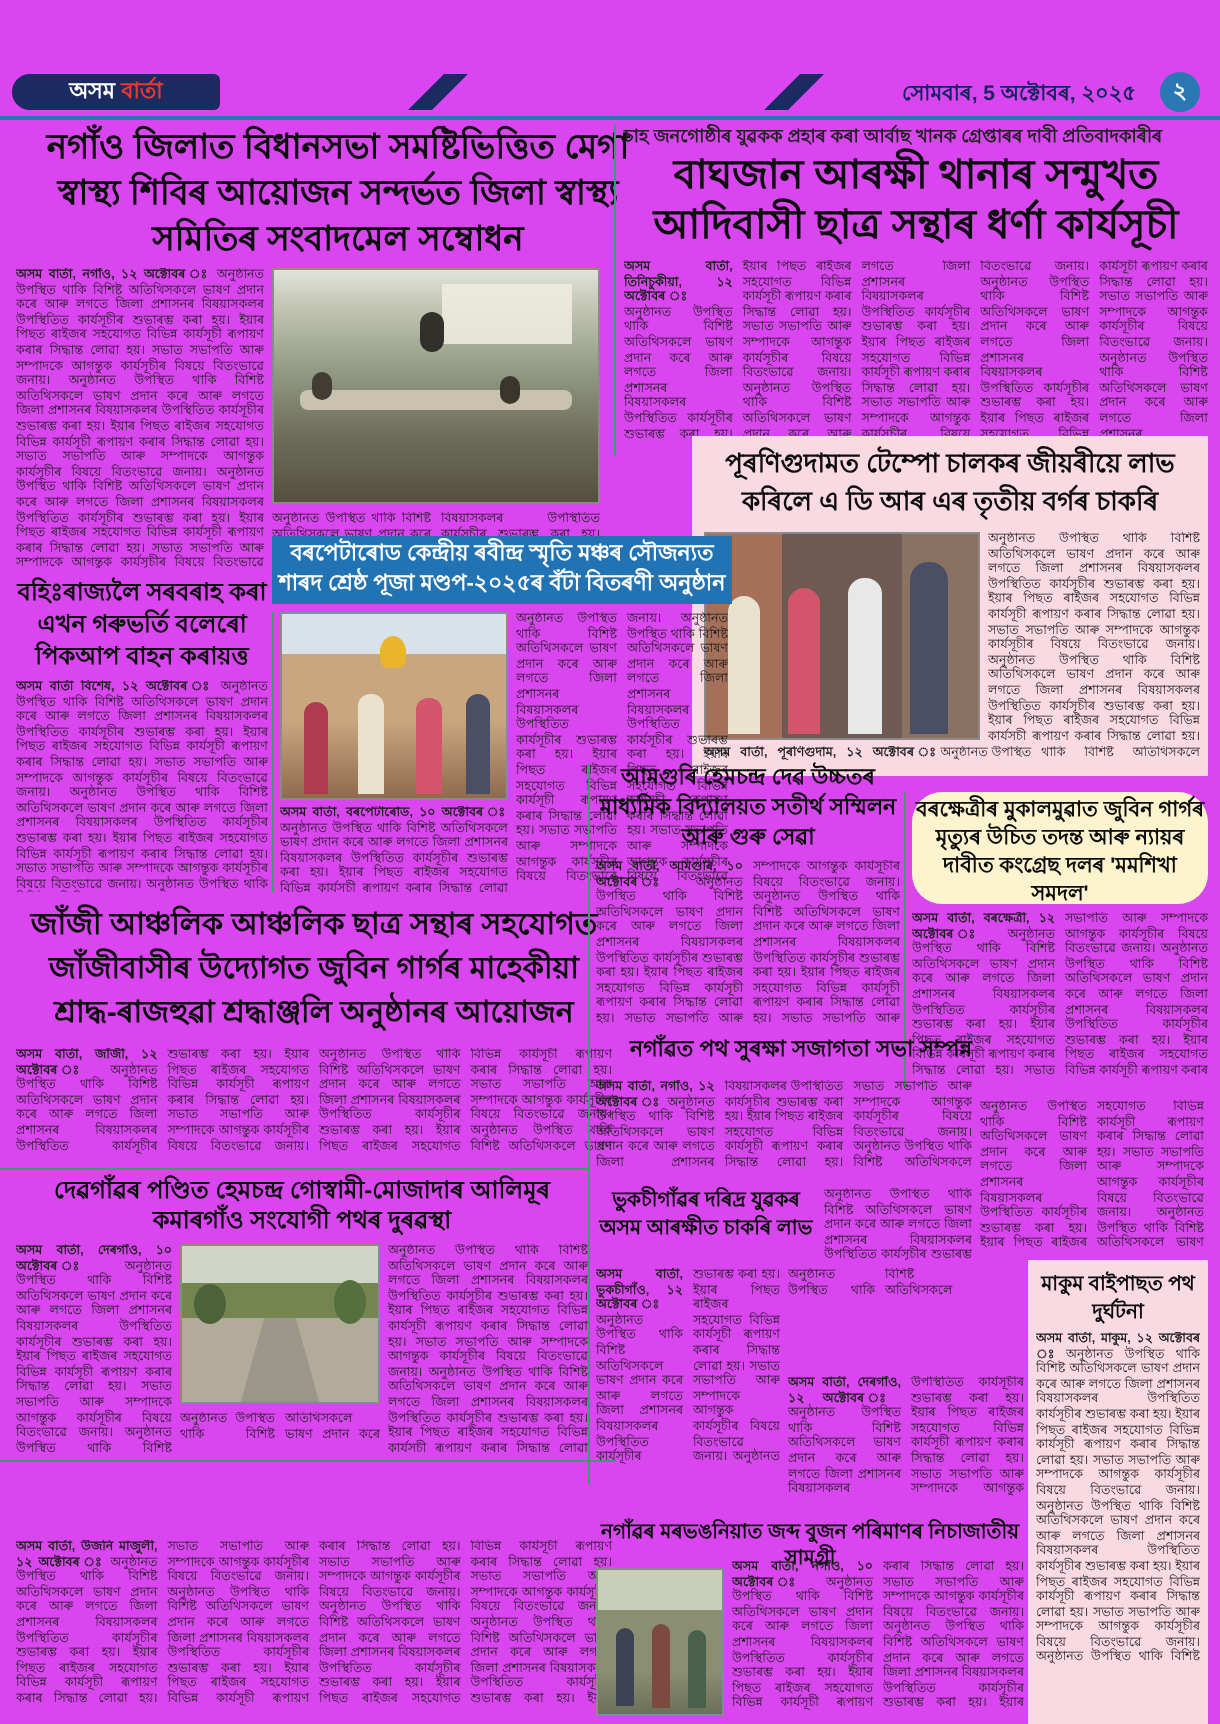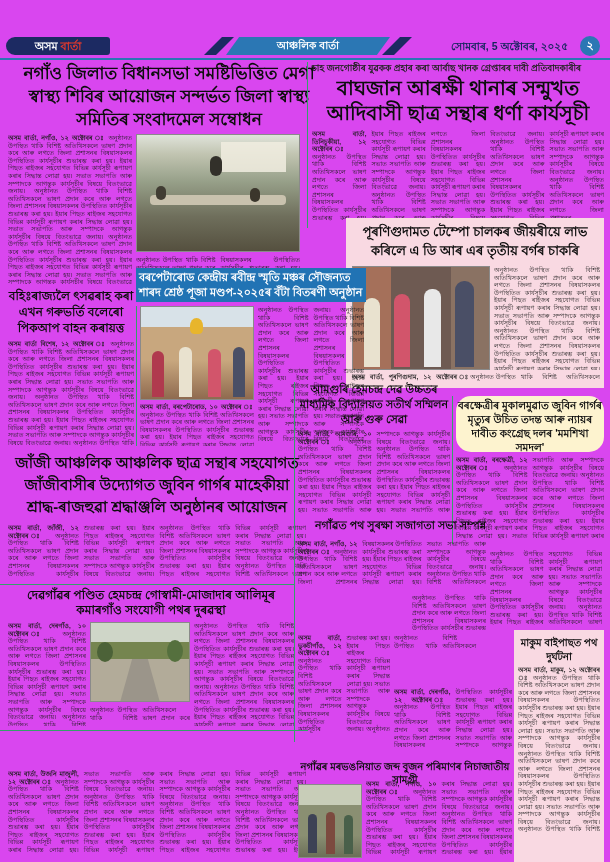--- a/index.html
+++ b/index.html
@@ -31,36 +31,35 @@
   .bodytxt b{font-size:6.3px;}
   .cols2{column-count:2;column-gap:5px;}
   .cols3{column-count:3;column-gap:5px;}
   .cols4{column-count:4;column-gap:5px;}
   .cols5{column-count:5;column-gap:5px;}
   .abs{position:absolute;}
   .photo{position:absolute;border:1px solid #8a8a8a;box-sizing:border-box;overflow:hidden;}
   .blob{position:absolute;}
   .vline{position:absolute;width:1px;background:#35a06a;}
   .hline{position:absolute;height:1px;background:#35a06a;}
-  .banner{background:#2173b4;color:#fff;font-weight:bold;
+  .banner{background:#2173b4;color:#fff;font-weight:bold;text-align:center;
           display:flex;align-items:center;justify-content:center;}
   .pinkblk{background:#f9d9e2;}
   .yellowblk{background:#fdf3cf;border-radius:15px;}
 </style>
 </head>
 <body>
 
 <div class="page">
 
   <div class="mast">
     <div class="logo">
       <span class="w">অসম</span>&nbsp;<span class="r">বাৰ্তা</span>
     </div>
     <div class="sect-wing-l"></div>
-    <div class="sect">আঞ্চলিক বাৰ্তা</div>
     <div class="sect-wing-r"></div>
     <div class="dateline">সোমবাৰ, 5 অক্টোবৰ, ২০২৫</div>
     <div class="pagenum">২</div>
   </div>
   <div class="mastline"></div>
 
   <div class="abs" style="left:20px;top:62px;width:298px;">
     <h1 class="hl" style="font-size:17px;line-height:23px;">নগাঁও জিলাত বিধানসভা সমষ্টিভিত্তিত মেগা স্বাস্থ্য শিবিৰ আয়োজন সন্দৰ্ভত জিলা স্বাস্থ্য সমিতিৰ সংবাদমেল সম্বোধন</h1>
   </div>
   <div class="photo" style="left:136px;top:134px;width:164px;height:118px;
@@ -81,21 +80,21 @@
 
   <div class="abs" style="left:312px;top:62px;width:292px;">
     <p class="kick" style="font-size:9px;line-height:12px;">চাহ জনগোষ্ঠীৰ যুৱকক প্ৰহাৰ কৰা আৰ্বাছ খানক গ্ৰেপ্তাৰৰ দাবী প্ৰতিবাদকাৰীৰ</p>
     <h1 class="hl" style="font-size:20px;line-height:25px;margin-top:2px;">বাঘজান আৰক্ষী থানাৰ সন্মুখত আদিবাসী ছাত্ৰ সন্থাৰ ধৰ্ণা কাৰ্যসূচী</h1>
   </div>
   <div class="abs bodytxt cols5" style="left:312px;top:130px;width:292px;height:96px;">
     <b>অসম বাৰ্তা, তিনিচুকীয়া, ১২ অক্টোবৰ ঃ</b> <span>অনুষ্ঠানত উপস্থিত থাকি বিশিষ্ট অতিথিসকলে ভাষণ প্ৰদান কৰে আৰু লগতে জিলা প্ৰশাসনৰ বিষয়াসকলৰ উপস্থিতিত কাৰ্যসূচীৰ শুভাৰম্ভ কৰা হয়। ইয়াৰ পিছত ৰাইজৰ সহযোগত বিভিন্ন কাৰ্যসূচী ৰূপায়ণ কৰাৰ সিদ্ধান্ত লোৱা হয়। সভাত সভাপতি আৰু সম্পাদকে আগন্তুক কাৰ্যসূচীৰ বিষয়ে বিতংভাৱে জনায়। অনুষ্ঠানত উপস্থিত থাকি বিশিষ্ট অতিথিসকলে ভাষণ প্ৰদান কৰে আৰু লগতে জিলা প্ৰশাসনৰ বিষয়াসকলৰ উপস্থিতিত কাৰ্যসূচীৰ শুভাৰম্ভ কৰা হয়। ইয়াৰ পিছত ৰাইজৰ সহযোগত বিভিন্ন কাৰ্যসূচী ৰূপায়ণ কৰাৰ সিদ্ধান্ত লোৱা হয়। সভাত সভাপতি আৰু সম্পাদকে আগন্তুক কাৰ্যসূচীৰ বিষয়ে বিতংভাৱে জনায়। অনুষ্ঠানত উপস্থিত থাকি বিশিষ্ট অতিথিসকলে ভাষণ প্ৰদান কৰে আৰু লগতে জিলা প্ৰশাসনৰ বিষয়াসকলৰ উপস্থিতিত কাৰ্যসূচীৰ শুভাৰম্ভ কৰা হয়। ইয়াৰ পিছত ৰাইজৰ সহযোগত বিভিন্ন কাৰ্যসূচী ৰূপায়ণ কৰাৰ সিদ্ধান্ত লোৱা হয়। সভাত সভাপতি আৰু সম্পাদকে আগন্তুক কাৰ্যসূচীৰ বিষয়ে বিতংভাৱে জনায়। অনুষ্ঠানত উপস্থিত থাকি বিশিষ্ট অতিথিসকলে ভাষণ প্ৰদান কৰে আৰু লগতে জিলা প্ৰশাসনৰ বিষয়াসকলৰ উপস্থিতিত কাৰ্যসূচীৰ শুভাৰম্ভ কৰা হয়। ইয়াৰ পিছত ৰাইজৰ সহযোগত বিভিন্ন কাৰ্যসূচী ৰূপায়ণ কৰাৰ সিদ্ধান্ত লোৱা হয়। সভাত সভাপতি আৰু সম্পাদকে আগন্তুক কাৰ্যসূচীৰ বিষয়ে বিতংভাৱে জনায়। অনুষ্ঠানত উপস্থিত থাকি বিশিষ্ট অতিথিসকলে ভাষণ প্ৰদান কৰে আৰু লগতে জিলা প্ৰশাসনৰ বিষয়াসকলৰ উপস্থিতিত কাৰ্যসূচীৰ শুভাৰম্ভ কৰা হয়। ইয়াৰ পিছত ৰাইজৰ সহযোগত বিভিন্ন কাৰ্যসূচী ৰূপায়ণ কৰাৰ সিদ্ধান্ত লোৱা হয়। সভাত সভাপতি আৰু সম্পাদকে আগন্তুক কাৰ্যসূচীৰ বিষয়ে বিতংভাৱে জনায়। অনুষ্ঠানত উপস্থিত থাকি বিশিষ্ট অতিথিসকলে ভাষণ প্ৰদান কৰে আৰু লগতে জিলা প্ৰশাসনৰ বিষয়াসকলৰ উপস্থিতিত কাৰ্যসূচীৰ শুভাৰম্ভ কৰা হয়। ইয়াৰ পিছত ৰাইজৰ সহযোগত বিভিন্ন কাৰ্যসূচী ৰূপায়ণ কৰাৰ সিদ্ধান্ত লোৱা হয়। সভাত সভাপতি আৰু সম্পাদকে আগন্তুক কাৰ্যসূচীৰ বিষয়ে বিতংভাৱে জনায়। অনুষ্ঠানত উপস্থিত থাকি বিশিষ্ট অতিথিসকলে ভাষণ প্ৰদান কৰে আৰু লগতে জিলা প্ৰশাসনৰ বিষয়াসকলৰ উপস্থিতিত কাৰ্যসূচীৰ শুভাৰম্ভ কৰা হয়। ইয়াৰ পিছত ৰাইজৰ সহযোগত বিভিন্ন কাৰ্যসূচী ৰূপায়ণ কৰাৰ সিদ্ধান্ত লোৱা হয়। সভাত সভাপতি আৰু সম্পাদকে আগন্তুক কাৰ্যসূচীৰ বিষয়ে বিতংভাৱে জনায়।</span>
   </div>
 
   <div class="abs" style="left:8px;top:288px;width:126px;">
-    <h2 class="hl" style="font-size:12px;line-height:16px;">বহিঃৰাজ্যলৈ ৎসৱৰাহ কৰা এখন গৰুভৰ্তি বলেৰো পিকআপ বাহন কৰায়ত্ত</h2>
+    <h2 class="hl" style="font-size:12px;line-height:16px;">বহিঃৰাজ্যলৈ সৰবৰাহ কৰা এখন গৰুভৰ্তি বলেৰো পিকআপ বাহন কৰায়ত্ত</h2>
   </div>
   <div class="abs bodytxt" style="left:8px;top:340px;width:126px;height:106px;">
     <b>অসম বাৰ্তা বিশেষ, ১২ অক্টোবৰ ঃ</b> <span>অনুষ্ঠানত উপস্থিত থাকি বিশিষ্ট অতিথিসকলে ভাষণ প্ৰদান কৰে আৰু লগতে জিলা প্ৰশাসনৰ বিষয়াসকলৰ উপস্থিতিত কাৰ্যসূচীৰ শুভাৰম্ভ কৰা হয়। ইয়াৰ পিছত ৰাইজৰ সহযোগত বিভিন্ন কাৰ্যসূচী ৰূপায়ণ কৰাৰ সিদ্ধান্ত লোৱা হয়। সভাত সভাপতি আৰু সম্পাদকে আগন্তুক কাৰ্যসূচীৰ বিষয়ে বিতংভাৱে জনায়। অনুষ্ঠানত উপস্থিত থাকি বিশিষ্ট অতিথিসকলে ভাষণ প্ৰদান কৰে আৰু লগতে জিলা প্ৰশাসনৰ বিষয়াসকলৰ উপস্থিতিত কাৰ্যসূচীৰ শুভাৰম্ভ কৰা হয়। ইয়াৰ পিছত ৰাইজৰ সহযোগত বিভিন্ন কাৰ্যসূচী ৰূপায়ণ কৰাৰ সিদ্ধান্ত লোৱা হয়। সভাত সভাপতি আৰু সম্পাদকে আগন্তুক কাৰ্যসূচীৰ বিষয়ে বিতংভাৱে জনায়। অনুষ্ঠানত উপস্থিত থাকি বিশিষ্ট অতিথিসকলে ভাষণ প্ৰদান কৰে আৰু লগতে জিলা প্ৰশাসনৰ বিষয়াসকলৰ উপস্থিতিত কাৰ্যসূচীৰ শুভাৰম্ভ কৰা হয়। ইয়াৰ পিছত ৰাইজৰ সহযোগত বিভিন্ন কাৰ্যসূচী ৰূপায়ণ কৰাৰ সিদ্ধান্ত লোৱা হয়। সভাত সভাপতি আৰু সম্পাদকে আগন্তুক কাৰ্যসূচীৰ বিষয়ে বিতংভাৱে জনায়।</span>
   </div>
   <div class="vline" style="left:136px;top:306px;height:140px;"></div>
 
   <div class="abs pinkblk" style="left:346px;top:218px;width:258px;height:170px;">
     <h2 class="hl" style="font-size:13px;line-height:19px;margin:4px 4px 0 4px;">পূৰণিগুদামত টেম্পো চালকৰ জীয়ৰীয়ে লাভ কৰিলে এ ডি আৰ এৰ তৃতীয় বৰ্গৰ চাকৰি</h2>
   </div>
   <div class="photo" style="left:352px;top:266px;width:138px;height:104px;
@@ -155,20 +154,23 @@
     <span>অনুষ্ঠানত উপস্থিত থাকি বিশিষ্ট অতিথিসকলে ভাষণ প্ৰদান কৰে আৰু লগতে জিলা প্ৰশাসনৰ বিষয়াসকলৰ উপস্থিতিত কাৰ্যসূচীৰ শুভাৰম্ভ কৰা হয়। ইয়াৰ পিছত ৰাইজৰ সহযোগত বিভিন্ন কাৰ্যসূচী ৰূপায়ণ কৰাৰ সিদ্ধান্ত লোৱা হয়। সভাত সভাপতি আৰু সম্পাদকে আগন্তুক কাৰ্যসূচীৰ বিষয়ে বিতংভাৱে জনায়। অনুষ্ঠানত উপস্থিত থাকি বিশিষ্ট অতিথিসকলে ভাষণ প্ৰদান কৰে আৰু লগতে জিলা প্ৰশাসনৰ বিষয়াসকলৰ উপস্থিতিত কাৰ্যসূচীৰ শুভাৰম্ভ কৰা হয়। ইয়াৰ পিছত ৰাইজৰ সহযোগত বিভিন্ন কাৰ্যসূচী ৰূপায়ণ কৰাৰ সিদ্ধান্ত লোৱা হয়। সভাত সভাপতি আৰু সম্পাদকে আগন্তুক কাৰ্যসূচীৰ বিষয়ে বিতংভাৱে জনায়। অনুষ্ঠানত উপস্থিত থাকি বিশিষ্ট অতিথিসকলে ভাষণ প্ৰদান কৰে আৰু লগতে জিলা প্ৰশাসনৰ বিষয়াসকলৰ উপস্থিতিত কাৰ্যসূচীৰ শুভাৰম্ভ কৰা হয়। ইয়াৰ পিছত ৰাইজৰ সহযোগত বিভিন্ন কাৰ্যসূচী ৰূপায়ণ কৰাৰ সিদ্ধান্ত লোৱা হয়। সভাত সভাপতি আৰু সম্পাদকে আগন্তুক কাৰ্যসূচীৰ বিষয়ে বিতংভাৱে জনায়।</span>
   </div>
 
   <div class="abs" style="left:298px;top:518px;width:188px;">
     <h3 class="hl" style="font-size:11px;line-height:15px;text-align:right;">নগাঁৱত পথ সুৰক্ষা সজাগতা সভা সম্পন্ন</h3>
   </div>
   <div class="abs bodytxt cols3" style="left:298px;top:540px;width:188px;height:50px;">
     <b>অসম বাৰ্তা, নগাঁও, ১২ অক্টোবৰ ঃ</b> <span>অনুষ্ঠানত উপস্থিত থাকি বিশিষ্ট অতিথিসকলে ভাষণ প্ৰদান কৰে আৰু লগতে জিলা প্ৰশাসনৰ বিষয়াসকলৰ উপস্থিতিত কাৰ্যসূচীৰ শুভাৰম্ভ কৰা হয়। ইয়াৰ পিছত ৰাইজৰ সহযোগত বিভিন্ন কাৰ্যসূচী ৰূপায়ণ কৰাৰ সিদ্ধান্ত লোৱা হয়। সভাত সভাপতি আৰু সম্পাদকে আগন্তুক কাৰ্যসূচীৰ বিষয়ে বিতংভাৱে জনায়। অনুষ্ঠানত উপস্থিত থাকি বিশিষ্ট অতিথিসকলে ভাষণ প্ৰদান কৰে আৰু লগতে জিলা প্ৰশাসনৰ বিষয়াসকলৰ উপস্থিতিত কাৰ্যসূচীৰ শুভাৰম্ভ কৰা হয়। ইয়াৰ পিছত ৰাইজৰ সহযোগত বিভিন্ন কাৰ্যসূচী ৰূপায়ণ কৰাৰ সিদ্ধান্ত লোৱা হয়। সভাত সভাপতি আৰু সম্পাদকে আগন্তুক কাৰ্যসূচীৰ বিষয়ে বিতংভাৱে জনায়। অনুষ্ঠানত উপস্থিত থাকি বিশিষ্ট অতিথিসকলে ভাষণ প্ৰদান কৰে আৰু লগতে জিলা প্ৰশাসনৰ বিষয়াসকলৰ উপস্থিতিত কাৰ্যসূচীৰ শুভাৰম্ভ কৰা হয়। ইয়াৰ পিছত ৰাইজৰ সহযোগত বিভিন্ন কাৰ্যসূচী ৰূপায়ণ কৰাৰ সিদ্ধান্ত লোৱা হয়। সভাত সভাপতি আৰু সম্পাদকে আগন্তুক কাৰ্যসূচীৰ বিষয়ে বিতংভাৱে জনায়।</span>
   </div>
 
+  <div class="abs" style="left:298px;top:594px;width:110px;">
+    <h3 class="hl" style="font-size:10px;line-height:13.5px;">ভুকচীগাঁৱৰ দৰিদ্ৰ যুৱকৰ অসম আৰক্ষীত চাকৰি লাভ</h3>
+  </div>
   <div class="abs bodytxt" style="left:412px;top:594px;width:74px;height:36px;">
     <span>অনুষ্ঠানত উপস্থিত থাকি বিশিষ্ট অতিথিসকলে ভাষণ প্ৰদান কৰে আৰু লগতে জিলা প্ৰশাসনৰ বিষয়াসকলৰ উপস্থিতিত কাৰ্যসূচীৰ শুভাৰম্ভ কৰা হয়। ইয়াৰ পিছত ৰাইজৰ সহযোগত বিভিন্ন কাৰ্যসূচী ৰূপায়ণ কৰাৰ সিদ্ধান্ত লোৱা হয়। সভাত সভাপতি আৰু সম্পাদকে আগন্তুক কাৰ্যসূচীৰ বিষয়ে বিতংভাৱে জনায়।</span>
   </div>
   <div class="abs bodytxt cols2" style="left:298px;top:634px;width:92px;height:106px;">
     <b>অসম বাৰ্তা, ভুকচীগাঁও, ১২ অক্টোবৰ ঃ</b> <span>অনুষ্ঠানত উপস্থিত থাকি বিশিষ্ট অতিথিসকলে ভাষণ প্ৰদান কৰে আৰু লগতে জিলা প্ৰশাসনৰ বিষয়াসকলৰ উপস্থিতিত কাৰ্যসূচীৰ শুভাৰম্ভ কৰা হয়। ইয়াৰ পিছত ৰাইজৰ সহযোগত বিভিন্ন কাৰ্যসূচী ৰূপায়ণ কৰাৰ সিদ্ধান্ত লোৱা হয়। সভাত সভাপতি আৰু সম্পাদকে আগন্তুক কাৰ্যসূচীৰ বিষয়ে বিতংভাৱে জনায়। অনুষ্ঠানত উপস্থিত থাকি বিশিষ্ট অতিথিসকলে ভাষণ প্ৰদান কৰে আৰু লগতে জিলা প্ৰশাসনৰ বিষয়াসকলৰ উপস্থিতিত কাৰ্যসূচীৰ শুভাৰম্ভ কৰা হয়। ইয়াৰ পিছত ৰাইজৰ সহযোগত বিভিন্ন কাৰ্যসূচী ৰূপায়ণ কৰাৰ সিদ্ধান্ত লোৱা হয়। সভাত সভাপতি আৰু সম্পাদকে আগন্তুক কাৰ্যসূচীৰ বিষয়ে বিতংভাৱে জনায়। অনুষ্ঠানত উপস্থিত থাকি বিশিষ্ট অতিথিসকলে ভাষণ প্ৰদান কৰে আৰু লগতে জিলা প্ৰশাসনৰ বিষয়াসকলৰ উপস্থিতিত কাৰ্যসূচীৰ শুভাৰম্ভ কৰা হয়। ইয়াৰ পিছত ৰাইজৰ সহযোগত বিভিন্ন কাৰ্যসূচী ৰূপায়ণ কৰাৰ সিদ্ধান্ত লোৱা হয়। সভাত সভাপতি আৰু সম্পাদকে আগন্তুক কাৰ্যসূচীৰ বিষয়ে বিতংভাৱে জনায়।</span>
   </div>
   <div class="abs bodytxt cols2" style="left:394px;top:634px;width:92px;height:18px;">
     <span>অনুষ্ঠানত উপস্থিত থাকি বিশিষ্ট অতিথিসকলে ভাষণ প্ৰদান কৰে আৰু লগতে জিলা প্ৰশাসনৰ বিষয়াসকলৰ উপস্থিতিত কাৰ্যসূচীৰ শুভাৰম্ভ কৰা হয়। ইয়াৰ পিছত ৰাইজৰ সহযোগত বিভিন্ন কাৰ্যসূচী ৰূপায়ণ কৰাৰ সিদ্ধান্ত লোৱা হয়। সভাত সভাপতি আৰু সম্পাদকে আগন্তুক কাৰ্যসূচীৰ বিষয়ে বিতংভাৱে জনায়।</span>
   </div>
 

